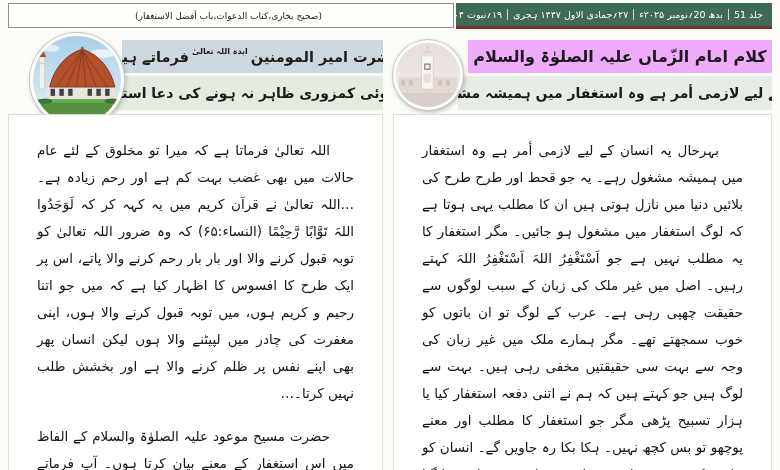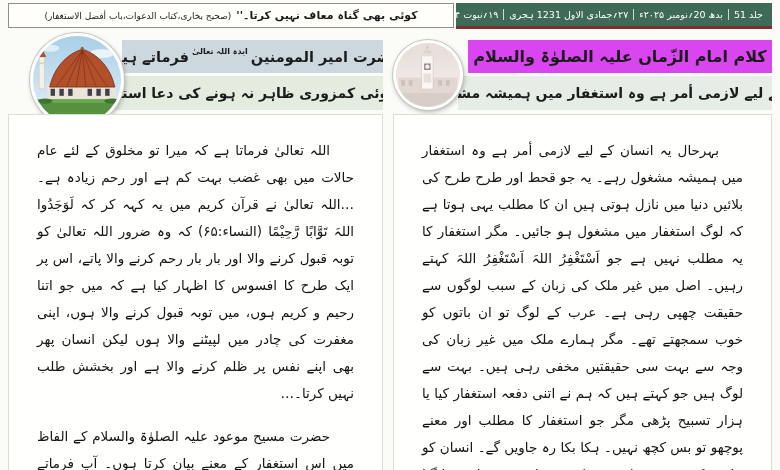--- a/index.html
+++ b/index.html
@@ -31,21 +31,21 @@
   .date-bar span:last-child{border-left:none;}
   .maroon-rule{left:456px;top:26px;width:316px;height:3px;background:#7b3030;}
 
   
   .band{display:flex;align-items:center;justify-content:center;
         direction:rtl;white-space:nowrap;overflow:hidden;}
   .band1-left{left:122px;top:40px;width:261px;height:33px;background:#cdd8de;
               font-size:14.5px;font-weight:bold;}
   .band2-left{left:112px;top:76px;width:271px;height:34px;background:#e4ecdf;
               font-size:14px;font-weight:bold;}
-  .band1-right{left:468px;top:40px;width:304px;height:33px;background:#d946ef;
+  .band1-right{left:468px;top:40px;width:304px;height:33px;background:#f0abfc;
                font-size:16px;font-weight:bold;}
   .band2-right{left:458px;top:76px;width:314px;height:34px;background:#e6ede7;
                font-size:14px;font-weight:bold;}
   .sup{font-size:8px;margin:0 3px;position:relative;top:-5px;}
 
   .photo-circle{
     border-radius:50%;overflow:hidden;
     border:3px solid #ffffff;
     box-shadow:0 0 0 1px #c4c4c0, 1px 2px 5px rgba(0,0,0,.30);
     background:#eee;
@@ -63,28 +63,27 @@
     font-size:13.5px;line-height:27px;color:#141414;
   }
   .col-body p{margin:16px;text-indent:24px;}
   .body-left{left:8px;top:114px;width:375px;height:360px;}
   .body-right{left:393px;top:114px;width:379px;height:360px;}
 </style>
 </head>
 <body>
 
 <div class="abs quote-box">
-  <span class="q">کوئی بھی گناہ معاف نہیں کرتا۔''</span>
   <span class="cit">(صحیح بخاری،کتاب الدعوات،باب أفضل الاستغفار)</span>
 </div>
 
 <div class="abs date-bar">
   <span>جلد 51</span>
   <span>بدھ 20؍نومبر ۲۰۲۵ء</span>
-  <span>۲۷؍جمادی الاول 1231 ہجری</span>
+  <span>۲۷؍جمادی الاول ۱۴۴۷ ہجری</span>
   <span>۱۹؍نبوت ۱۴۰۴ ہجری شمسی</span>
 
 </div>
 <div class="abs maroon-rule"></div>
 
 <div class="abs band band1-left">
   <span>حضرت امیر المومنین</span>
   <span class="sup">ایدہ اللہ تعالیٰ</span>
   <span>فرماتے ہیں:</span>
 </div>

